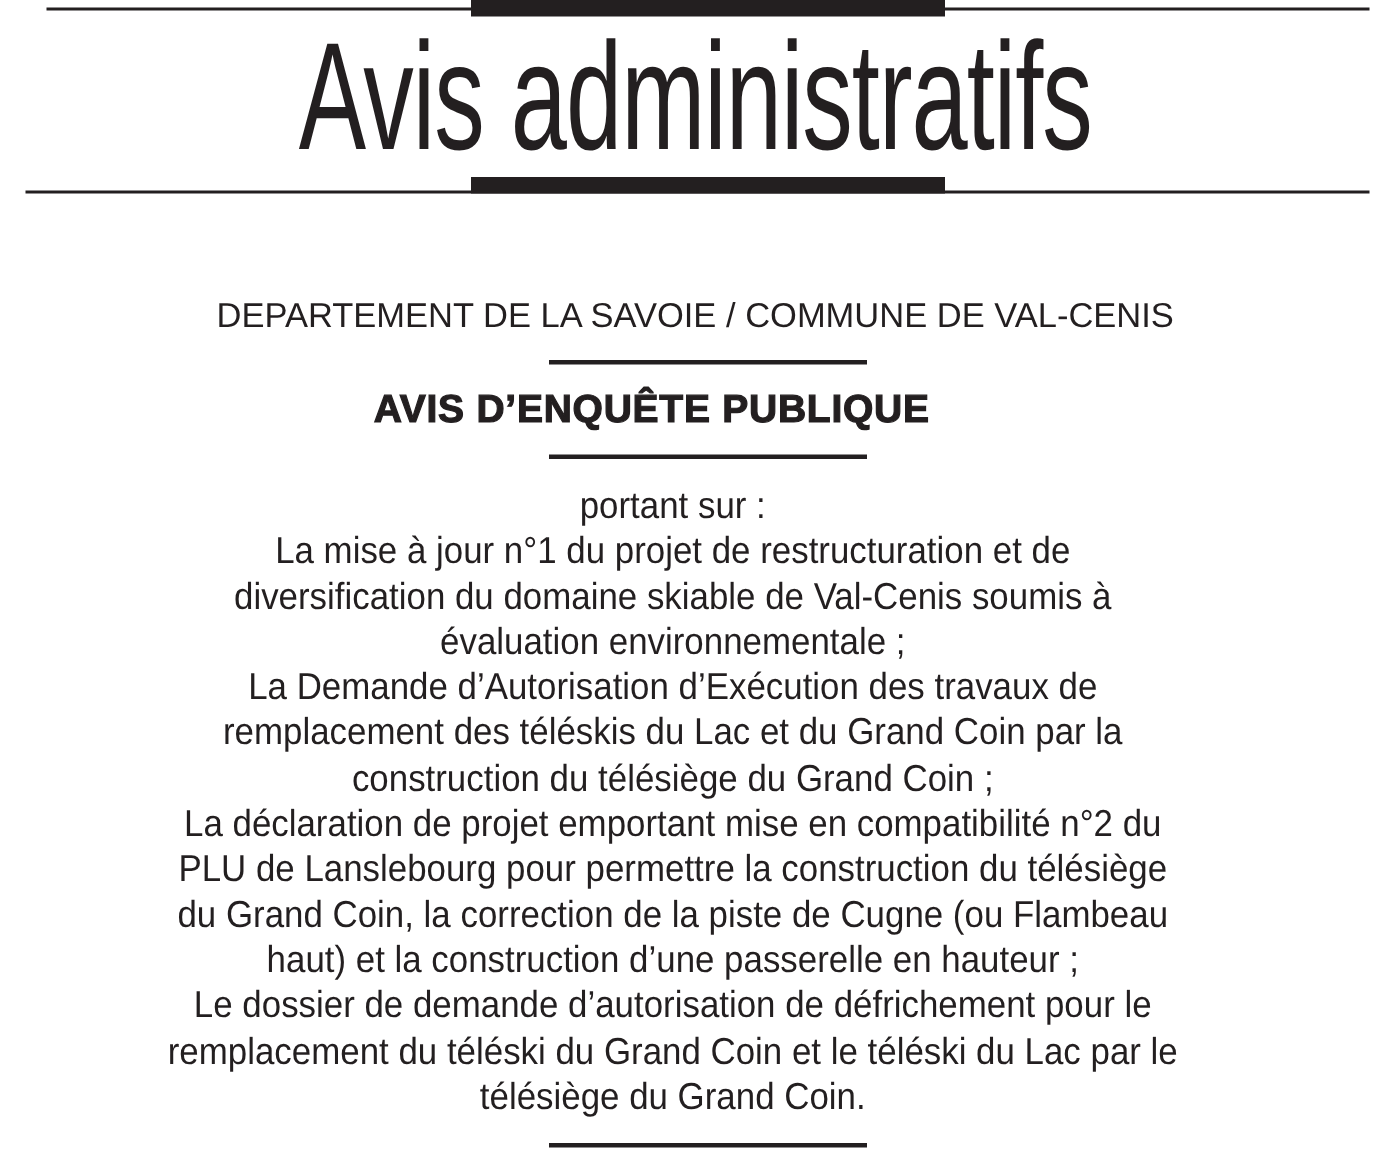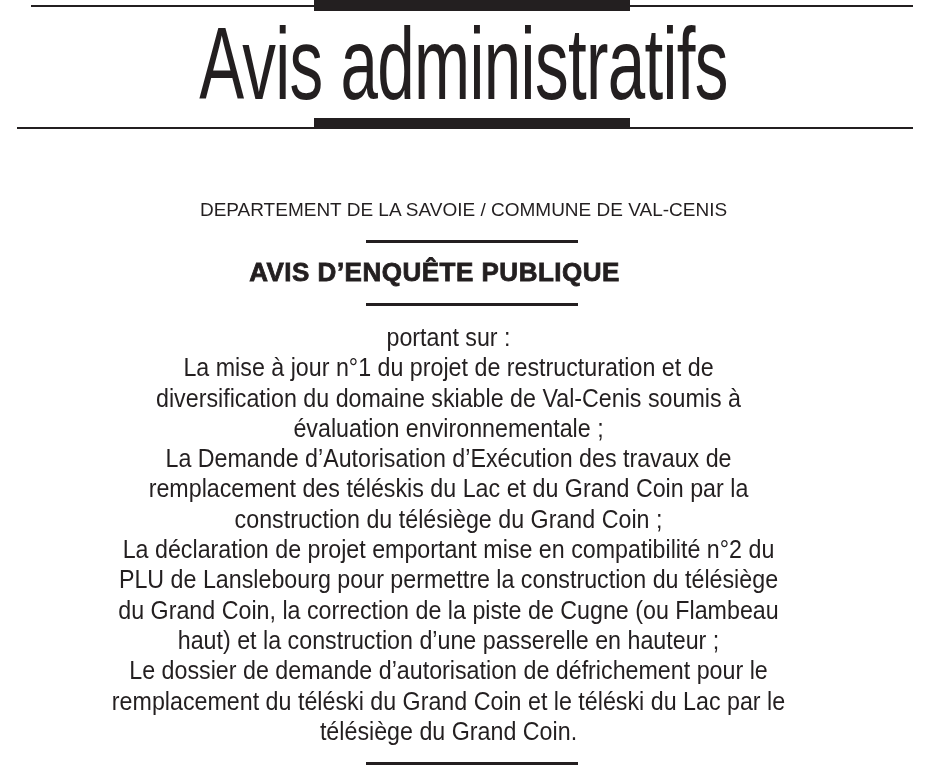--- a/index.html
+++ b/index.html
@@ -17,21 +17,21 @@
     }
     .title {
       font-family: "Liberation Sans Narrow", "Liberation Sans", sans-serif;
       font-size: 102px; line-height: 100px; font-weight: 400;
       transform: scaleX(0.66); transform-origin: center;
       white-space: nowrap; letter-spacing: -1px; color: #231f20;
     }
 
     .dept {
       position: absolute; left: 0; top: 196px; width: 927px; text-align: center;
-      font-size: 19px; line-height: 28px; font-weight: 400; white-space: nowrap;
+      font-size: 23px; line-height: 28px; font-weight: 400; white-space: nowrap;
     }
     .heading {
       position: absolute; left: 0; top: 256px; width: 869px; text-align: center;
       font-size: 26px; line-height: 32px; font-weight: 700; white-space: nowrap;
       letter-spacing: 0.5px;
       -webkit-text-stroke: 0.8px #231f20;
     }
     .body {
       position: absolute; left: 0; top: 322px; width: 897px; text-align: center;
     }

